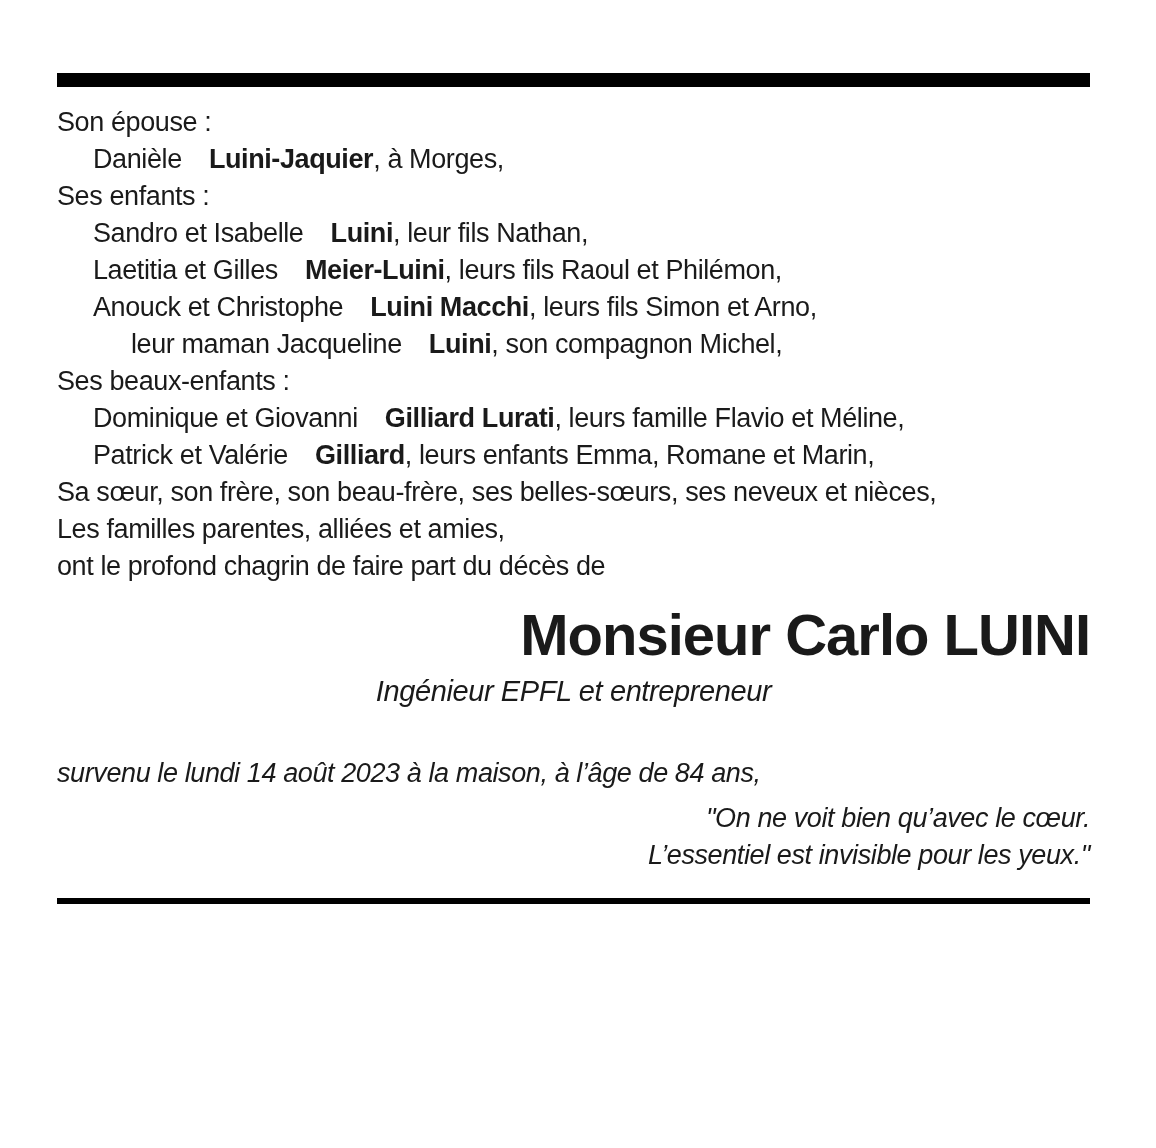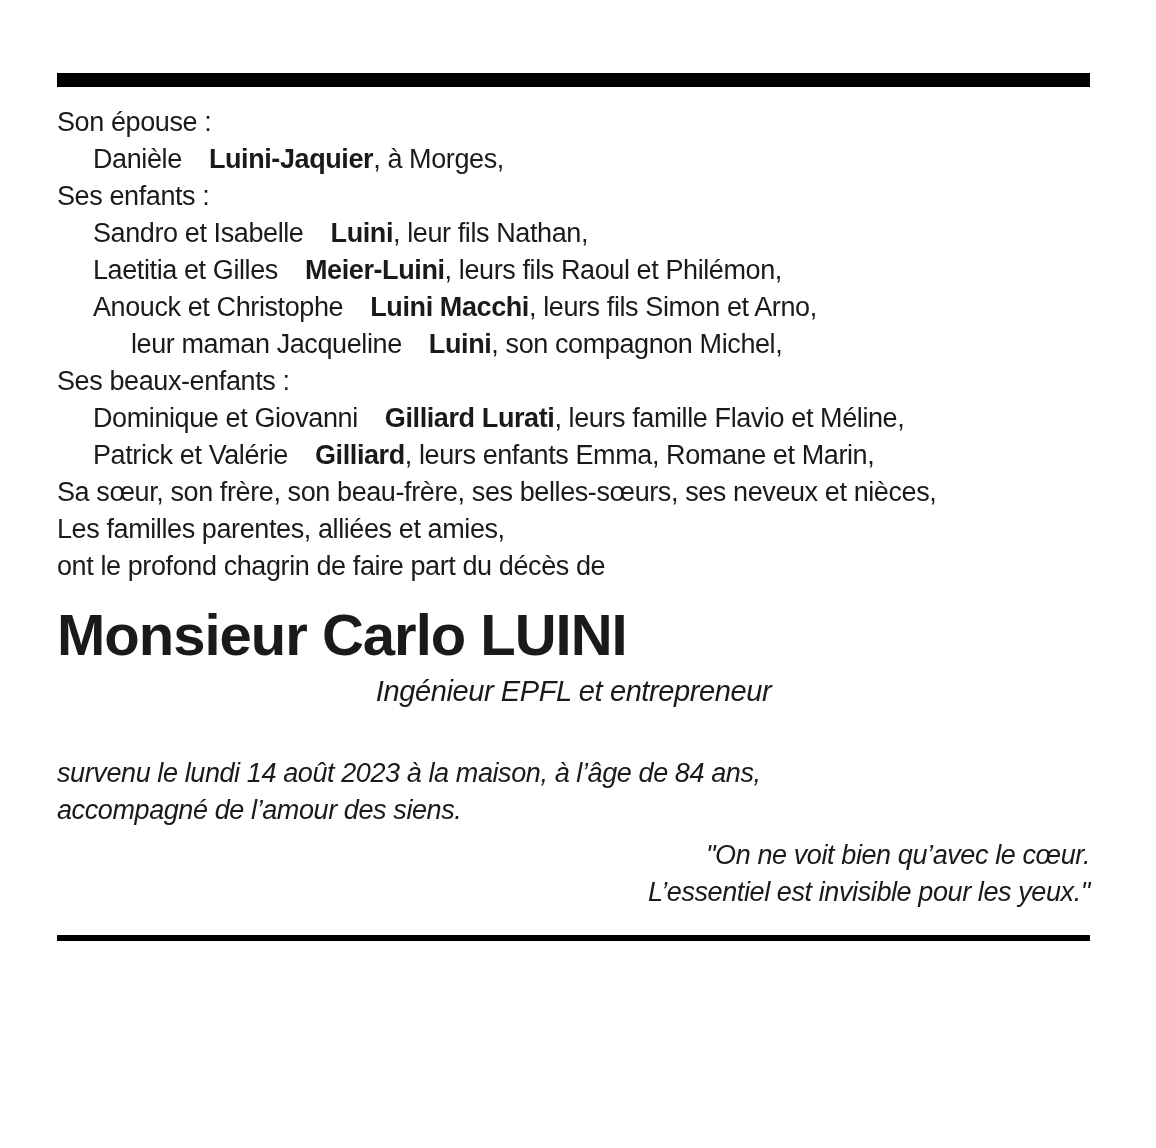--- a/index.html
+++ b/index.html
@@ -36,21 +36,21 @@
     letter-spacing: -0.4px;
   }
   .family .line { white-space: nowrap; }
   .family .line.ind0 { padding-left: 0; }
   .family .line.ind1 { padding-left: 36px; }
   .family .line.ind2 { padding-left: 74px; }
   .family b { font-weight: 700; margin-left: 20px; }
 
   .title {
     margin: 18px 0 0 0;
-    text-align: left;
+    text-align: right;
     font-size: 58px;
     line-height: 64px;
     font-weight: 900;
     letter-spacing: -1px;
   }
   .subtitle {
     margin-top: 6px;
     text-align: center;
     font-style: italic;
     font-size: 29px;
@@ -101,21 +101,20 @@
       <div class="line ind0"><span>Les familles parentes, alliées et amies,</span></div>
       <div class="line ind0"><span>ont le profond chagrin de faire part du décès de</span></div>
     </div>
 
   <h1 class="title">Monsieur Carlo LUINI</h1>
 
   <div class="subtitle">Ingénieur EPFL et entrepreneur</div>
 
   <div class="death">
     <div>survenu le lundi 14 août 2023 à la maison, à l’âge de 84 ans,</div>
-    <div>accompagné de l’amour des siens.</div>
   </div>
 
   <div class="quote">
     <div>"On ne voit bien qu’avec le cœur.</div>
     <div>L’essentiel est invisible pour les yeux."</div>
   </div>
 
 
   <div class="rule bottom"></div>
 

